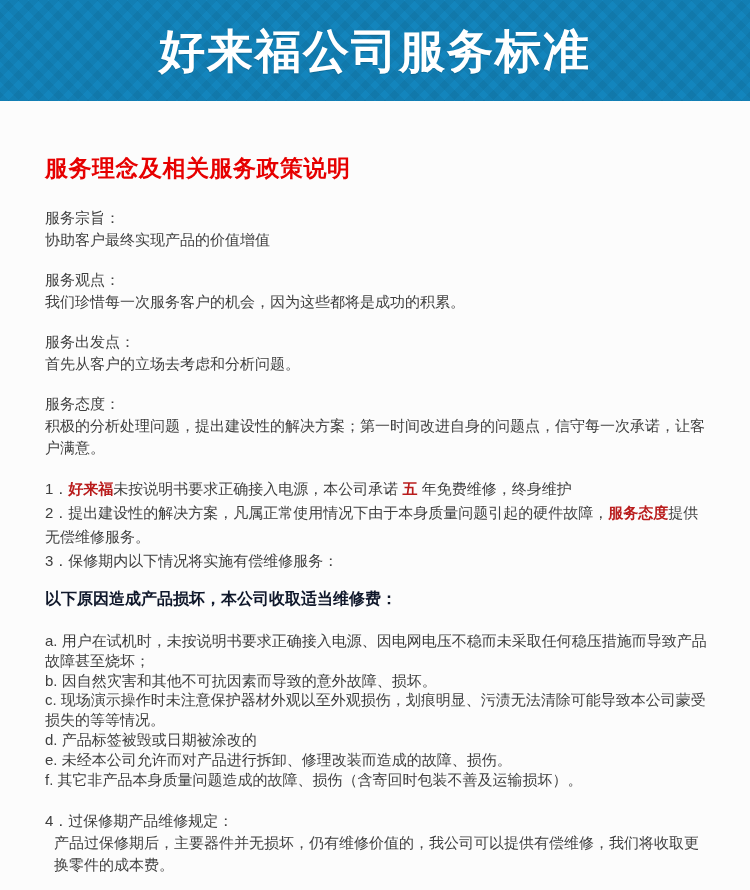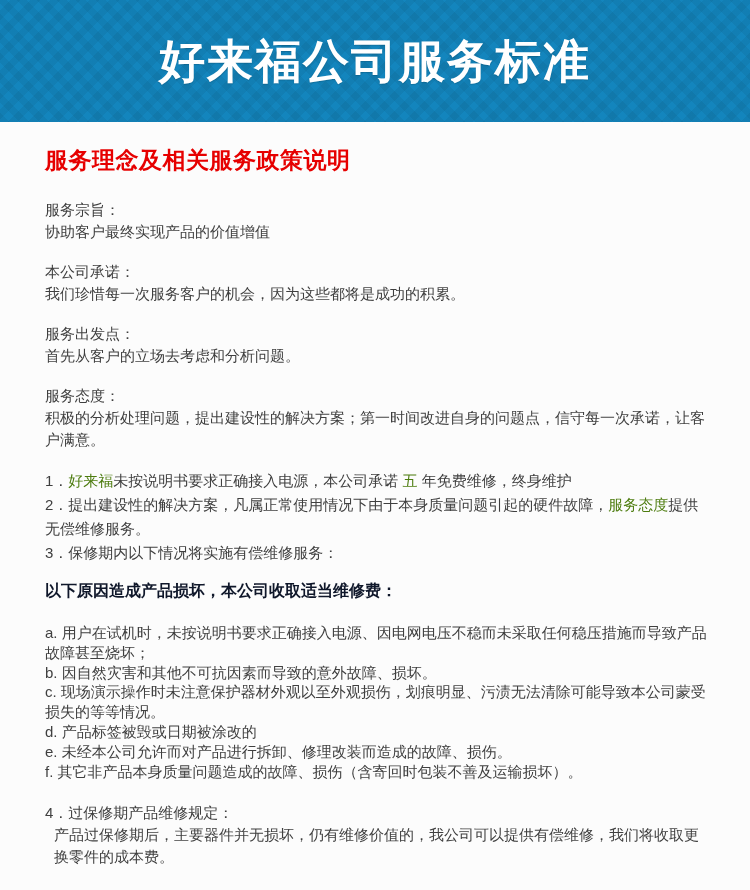--- a/index.html
+++ b/index.html
@@ -4,21 +4,21 @@
 <style>
   html,body{margin:0;padding:0;}
   body{
     width:750px;height:890px;
     background:#fcfcfc;
     font-family:"Liberation Sans","DejaVu Sans",sans-serif;
     color:#3f3f3f;
     overflow:hidden;
   }
   .banner{
-    height:122px;
+    height:101px;
     background-color:#1385bd;
     background-image:
       repeating-linear-gradient(45deg, rgba(0,0,0,0.05) 0 7px, transparent 7px 14px),
       repeating-linear-gradient(-45deg, rgba(0,0,0,0.05) 0 7px, transparent 7px 14px);
     display:flex;align-items:center;justify-content:center;
   }
   .banner-title{
     color:#ffffff;
     font-size:46px;
     font-weight:bold;
@@ -27,36 +27,36 @@
     text-shadow:0 1px 1px rgba(0,0,0,0.15);
   }
   .content{
     padding:0 40px 0 45px;
     font-size:15px;
   }
   .section-heading{
     color:#e60000;
     font-size:23px;
     font-weight:bold;
-    margin:23px 0 23px 0;
+    margin:52px 0 23px 0;
     letter-spacing:0.5px;
   }
   .policy-block{
     line-height:22px;
     margin-bottom:18px;
   }
   .after-heading{
     color:#e60000;
     font-size:24px;
     font-weight:bold;
     margin:30px 0 22px 0;
     letter-spacing:0.5px;
   }
   .num-item{ line-height:24px; }
-  .red{ color:#4d7c0f; }
+  .red{ color:#b91c1c;font-weight:bold; }
   .fee-notice{
     color:#0f172a;
     font-weight:bold;
     font-size:16px;
     margin:16px 0 21px 0;
   }
   .reasons div{ line-height:19.8px; }
   .item4{ margin-top:21px; line-height:22px; }
   .item4-text{ padding-left:9px; }
 </style>
@@ -72,21 +72,21 @@
   <div class="section-heading">服务理念及相关服务政策说明</div>
 
   <div>
 
       <div class="policy-block">
         <div>服务宗旨：</div>
         <div>协助客户最终实现产品的价值增值</div>
       </div>
 
       <div class="policy-block">
-        <div>本公司承诺：</div>
+        <div>服务观点：</div>
         <div>我们珍惜每一次服务客户的机会，因为这些都将是成功的积累。</div>
       </div>
 
       <div class="policy-block">
         <div>服务出发点：</div>
         <div>首先从客户的立场去考虑和分析问题。</div>
       </div>
 
       <div class="policy-block">
         <div>服务态度：</div>

